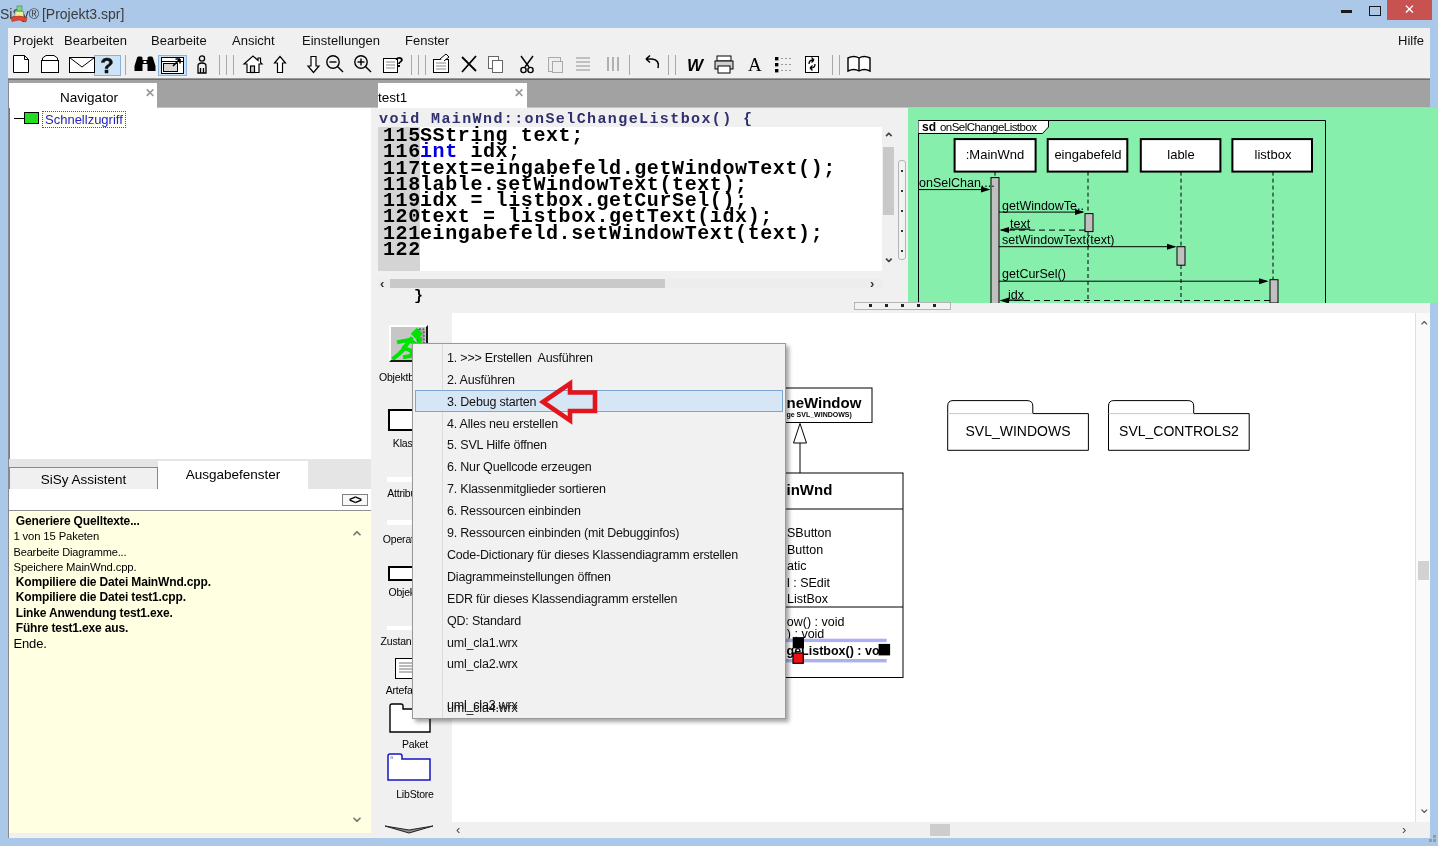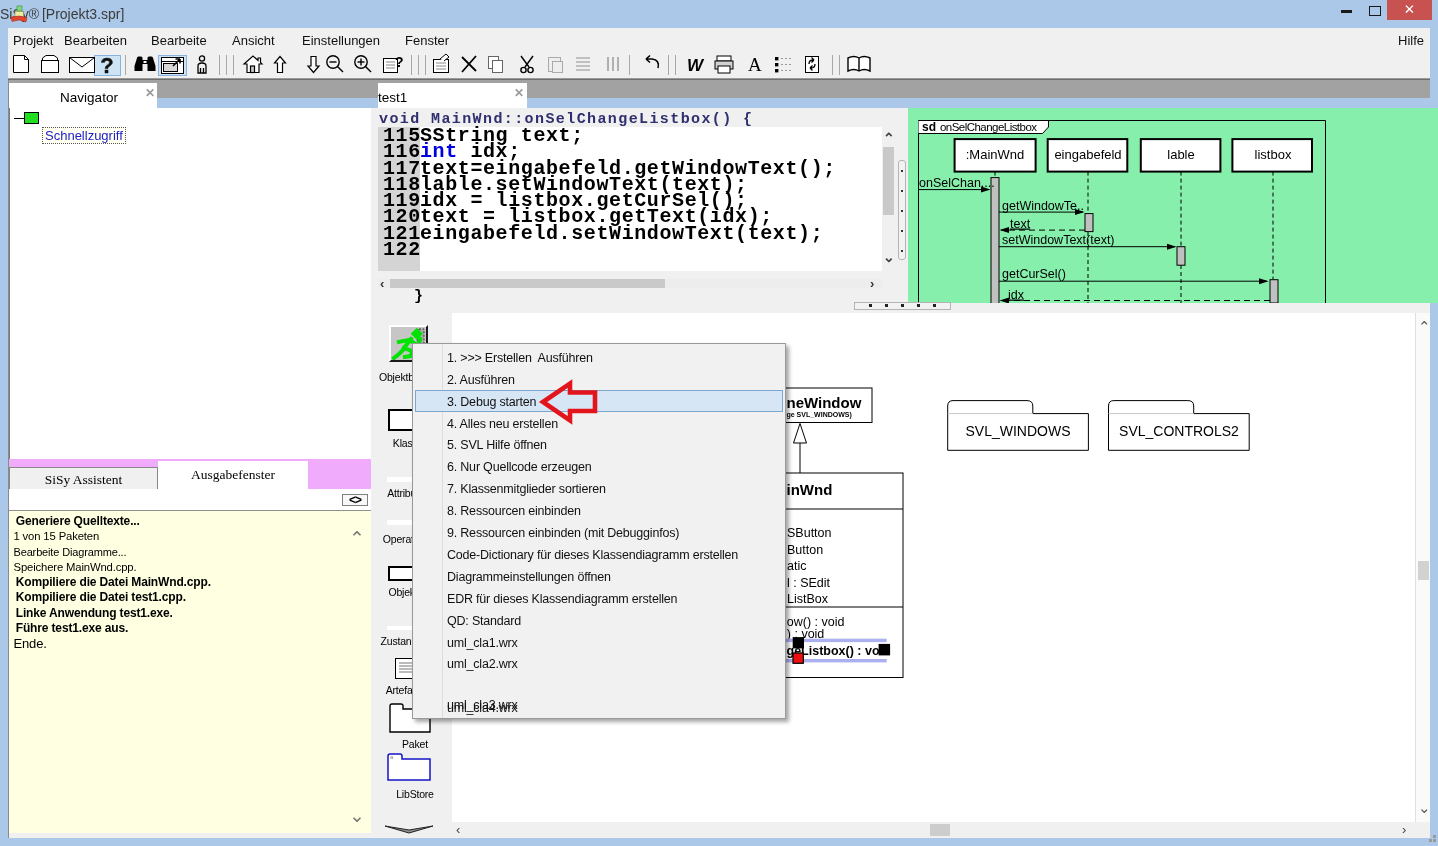--- a/index.html
+++ b/index.html
@@ -11,28 +11,28 @@
 #title{left:0;top:6px;width:1438px;text-align:left;font-size:14px;color:#3b3b3b;}
 #btn-close{left:1387px;top:0;width:45px;height:20px;background:#c85250;color:#fff;text-align:center;font-size:13.5px;line-height:19px;}
 
 #menubar{left:8px;top:28px;width:1422px;height:24px;background:#f0f0f0;font-size:13px;color:#101010;}
 #menubar span{position:absolute;top:5px;}
 
 #toolbar{left:8px;top:52px;width:1422px;height:27px;background:#f0f0f0;border-bottom:1px solid #9a9a9a;}
 .tsep{position:absolute;top:3px;width:1px;height:20px;background:#a8a8a8;}
 .hibox{position:absolute;top:3px;height:21px;background:#cde4f7;border:1px solid #88b3de;}
 
-#tabband{left:8px;top:79px;width:1422px;height:19px;background:#a2a2a2;border-top:1px solid #6e6e6e;}
+#tabband{left:8px;top:79px;width:1422px;height:28px;background:#a2a2a2;border-top:1px solid #6e6e6e;}
 .wtab{position:absolute;background:#fff;font-size:13.5px;color:#000;}
 .tabx{position:absolute;color:#9a9a9a;font-size:12px;font-weight:bold;}
 
 #navpanel{left:9px;top:108px;width:362px;height:351px;background:#fff;border-left:1px solid #7a7a7a;}
-#schnell{left:42px;top:111px;border:1px dotted #555;padding:0 2px;font-size:13px;color:#2121cc;background:#fffff2;margin-top:16px;}
-
-#tabband2{left:9px;top:459px;width:362px;height:30px;background:#f0abfc;font-family:Liberation Serif, serif;}
+#schnell{left:42px;top:111px;border:1px dotted #555;padding:0 2px;font-size:13px;color:#2121cc;background:#fffff2;}
+
+#tabband2{left:9px;top:459px;width:362px;height:30px;background:#e5e5e5;}
 #tab-sisy{left:0px;top:8px;width:149px;height:22px;background:#f0f0f0;border:1px solid #888;border-bottom:none;font-size:13.5px;text-align:center;padding-top:4px;}
 #tab-ausgabe{left:149px;top:2px;width:150px;height:28px;background:#fff;font-size:13.5px;text-align:center;padding-top:6px;}
 #outstrip{left:9px;top:489px;width:362px;height:21px;background:#fff;}
 #codebtn{left:342px;top:494px;width:26px;height:12px;border:1px solid #808080;background:#f8f8f8;font-size:12px;font-weight:bold;text-align:center;line-height:10px;letter-spacing:-1px;}
 #yellowpanel{left:9px;top:510px;width:362px;height:323px;background:#ffffe1;border-top:1px solid #909090;font-size:12px;letter-spacing:-0.15px;line-height:15.3px;padding:3px 0 0 4.5px;color:#000;}
 
 #edheader{left:378px;top:110px;width:517px;height:17px;background:#f0f0f0;}
 #gutter{left:378px;top:127px;width:41.5px;height:144px;background:#d4d4d4;}
 #codearea{left:419.5px;top:127px;width:462px;height:144px;background:#fff;}
 #edvsb{left:882px;top:127px;width:13px;height:144px;background:#f0f0f0;}
@@ -416,21 +416,21 @@
 <div class="abs" id="ctxmenu">
  <div class="abs" id="ctxgutter"></div>
  <div class="abs" id="mihl"></div>
  <div class="mi" style="top:7px">1. &gt;&gt;&gt; Erstellen  Ausführen</div>
  <div class="mi" style="top:29px">2. Ausführen</div>
  <div class="mi" style="top:51px">3. Debug starten</div>
  <div class="mi" style="top:73px">4. Alles neu erstellen</div>
  <div class="mi" style="top:94px">5. SVL Hilfe öffnen</div>
  <div class="mi" style="top:116px">6. Nur Quellcode erzeugen</div>
  <div class="mi" style="top:138px">7. Klassenmitglieder sortieren</div>
- <div class="mi" style="top:160px">8. Ressourcen einbinden</div>
+ <div class="mi" style="top:160px">6. Ressourcen einbinden</div>
  <div class="mi" style="top:182px">9. Ressourcen einbinden (mit Debugginfos)</div>
  <div class="mi" style="top:204px">Code-Dictionary für dieses Klassendiagramm erstellen</div>
  <div class="mi" style="top:226px">Diagrammeinstellungen öffnen</div>
  <div class="mi" style="top:248px">EDR für dieses Klassendiagramm erstellen</div>
  <div class="mi" style="top:270px">QD: Standard</div>
  <div class="mi" style="top:292px">uml_cla1.wrx</div>
  <div class="mi" style="top:313px">uml_cla2.wrx</div>
  <div class="mi" style="top:354px">uml_cla3.wrx</div>
  <div class="mi" style="top:357px">uml_cla4.wrx</div>
 </div>

